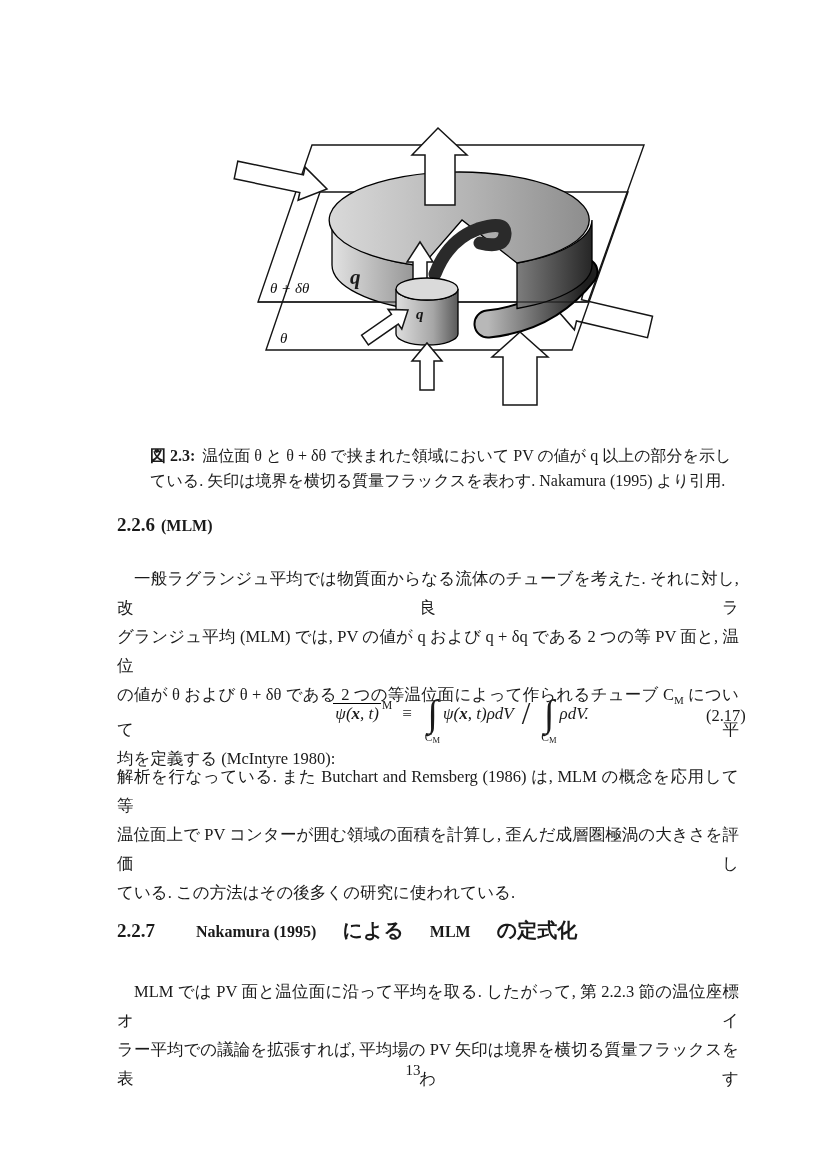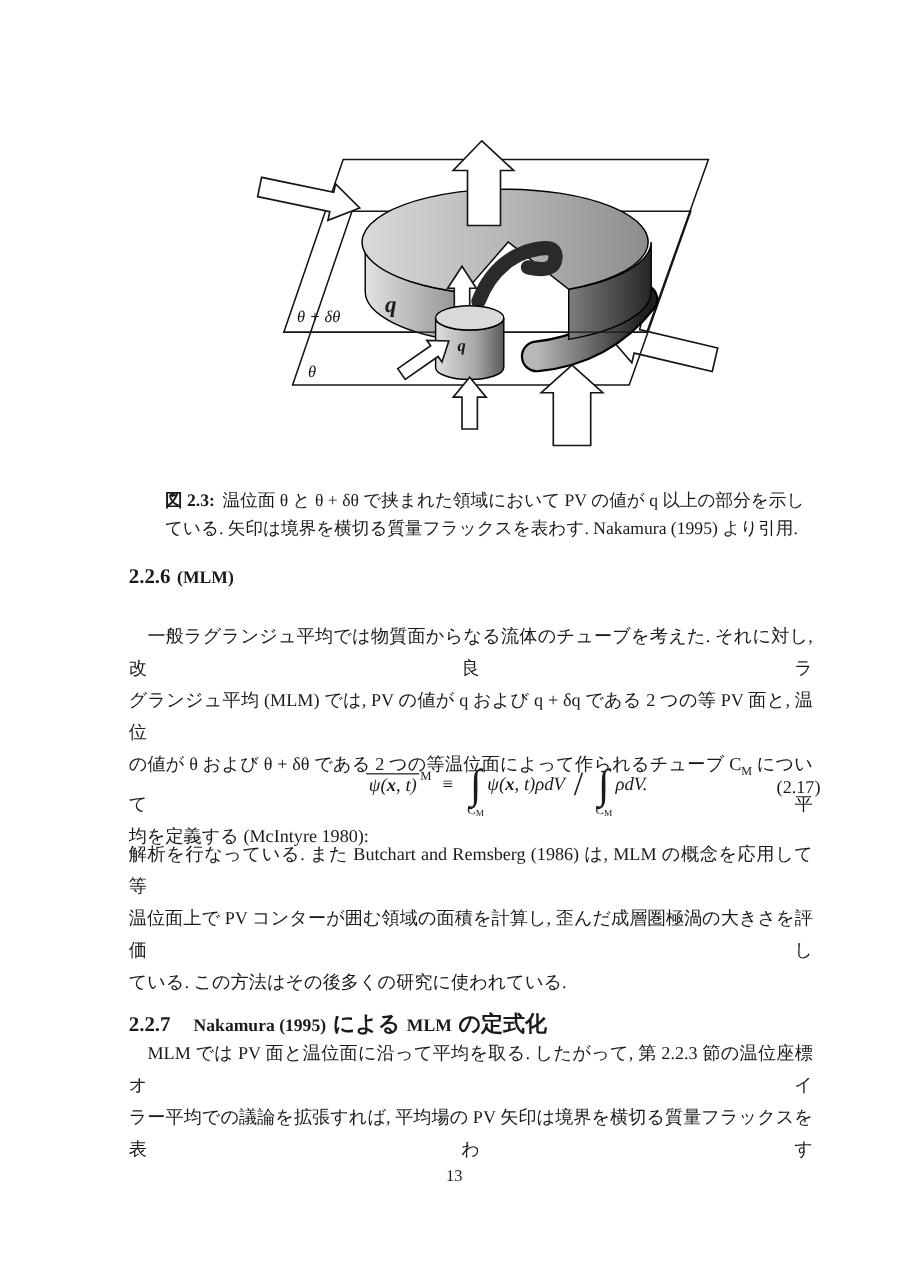--- a/index.html
+++ b/index.html
@@ -24,27 +24,27 @@
   .cap-tag{margin-right:7px;}
 
   
   .h2{display:flex;align-items:baseline;}
   .h-num{font-weight:bold;font-size:19px;}
   .h-jp{font-family:"Liberation Sans","DejaVu Sans",sans-serif;font-weight:bold;font-size:20px;}
   .h-lat{font-weight:bold;font-size:16px;}
   .h-first{margin-left:21px;}
   .h-gap{margin-left:6px;}
   .h226{left:117px;top:514px;}
-  .h227{left:117px;top:917px;}
+  .h227{left:117px;top:917px;gap:20px;}
 
   
   .para{left:117px;width:622px;font-size:16.5px;line-height:29px;}
   .p1{top:564px;}
   .p2{top:762px;}
-  .p3{top:943px;}
+  .p3{top:977px;}
   .jl{text-align:justify;text-align-last:justify;}
   .ind{text-indent:17px;}
   .bsub{font-size:11px;}
 
   
   .equation{left:117px;top:686px;width:640px;height:72px;font-size:17px;}
   .eq-row{display:flex;align-items:center;justify-content:center;padding-left:48px;padding-top:4px;}
   .it{font-style:italic;}
   .bit{font-style:italic;font-weight:bold;}
   .ovl{border-top:1.4px solid #000;padding:0 2px;display:inline-block;}

